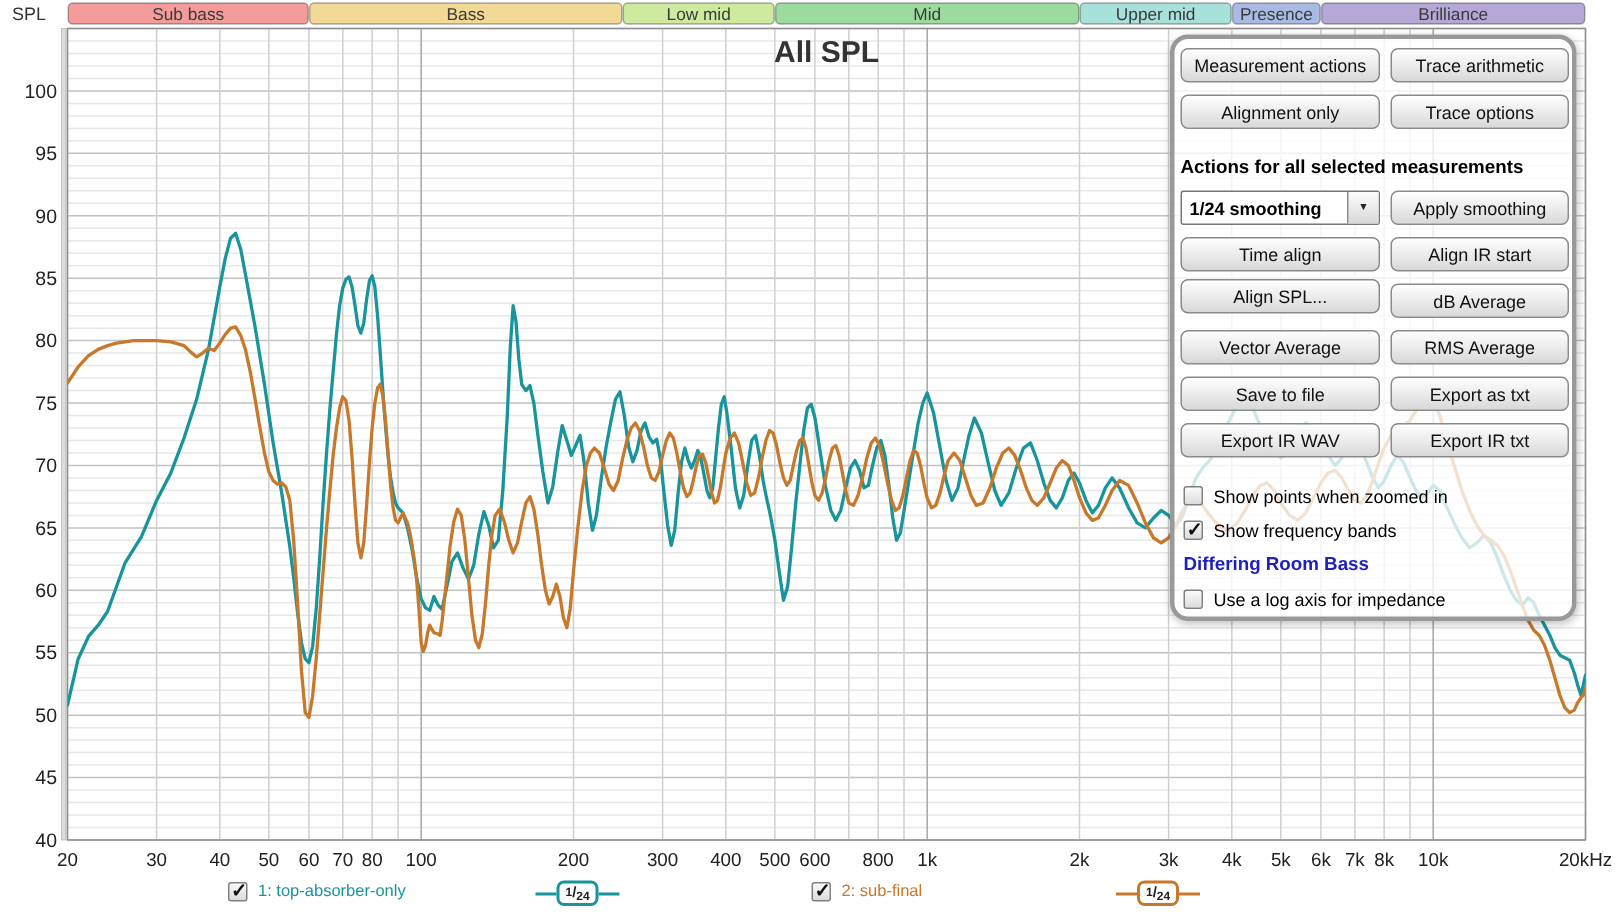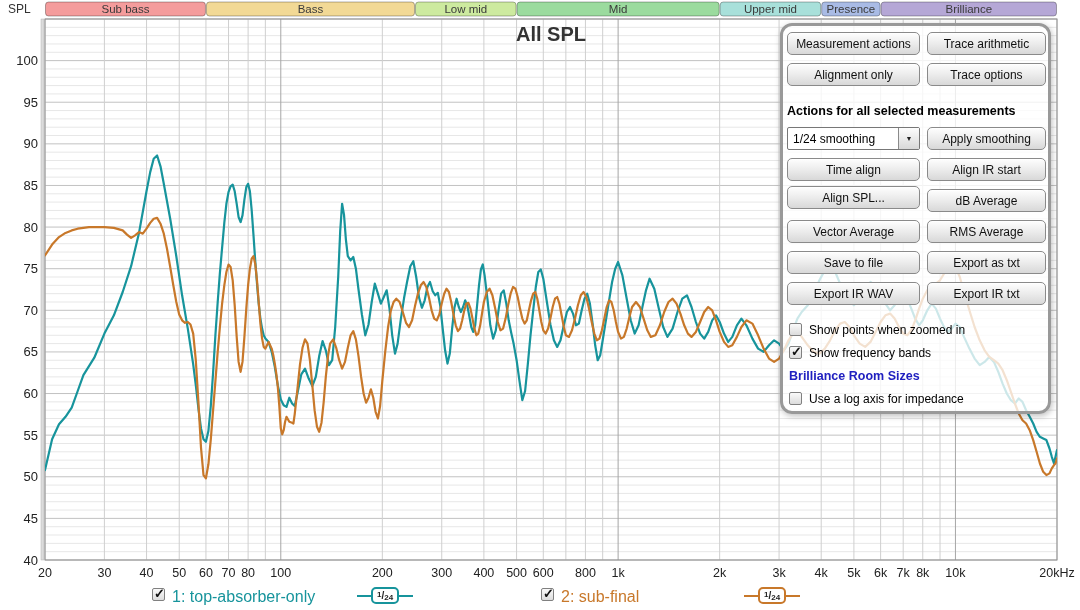--- a/index.html
+++ b/index.html
@@ -9,35 +9,35 @@
   
   #actions-panel{position:absolute;left:780px;top:23px;width:271px;height:391px;
      box-sizing:border-box;border:3px solid #999;border-radius:12px;
      background:rgba(255,255,255,0.78);box-shadow:1px 2px 6px rgba(0,0,0,0.25);z-index:5;}
   .pbtn{position:absolute;height:23px;box-sizing:border-box;border:1px solid #8a8a8a;border-radius:5px;
      background:linear-gradient(#fefefe,#ececec 50%,#d8d8d8);box-shadow:inset 0 1px 0 #fff;
      font-size:12px;color:#111;display:flex;align-items:center;justify-content:center;cursor:default;}
   .col1{left:4px;width:133px;} .col2{left:144px;width:119px;}
   .panel-header{position:absolute;left:4px;top:78px;width:263px;font-size:12.5px;font-weight:bold;color:#000;}
   #smoothing-combo{position:absolute;left:4px;top:101px;width:133px;height:23px;box-sizing:border-box;
-     border:1px solid #777;background:#fff;display:flex;align-items:stretch;border-radius:2px;}
+     border:1px solid #777;background:#fff;display:flex;align-items:stretch;border-radius:2px;font-weight:bold;}
   #smoothing-combo .combo-text{flex:1;font-size:12px;color:#000;display:flex;align-items:center;padding-left:5px;}
   #smoothing-combo .combo-arrow{width:20px;border-left:1px solid #8a8a8a;
      background:linear-gradient(#fdfdfd,#d8d8d8);display:flex;align-items:center;justify-content:center;
      font-size:7px;color:#222;}
-  .cb-row{position:absolute;left:6px;display:flex;height:15px;}
+  .cb-row{position:absolute;left:6px;display:flex;align-items:center;height:15px;}
   .cbox{width:13px;height:13px;box-sizing:border-box;border:1px solid #808080;border-radius:2px;
      background:linear-gradient(#fafafa,#dcdcdc);position:relative;flex:0 0 13px;}
   .cbox .mark{position:absolute;left:1px;top:-3px;font-size:13px;font-weight:bold;color:#111;display:none;}
   .cbox.checked .mark{display:block;}
   .cb-label{margin-left:7px;font-size:12px;color:#000;white-space:nowrap;}
   #room-sizes-link{position:absolute;left:6px;top:343px;font-size:12.5px;font-weight:bold;color:#2020c0;}
   
   #legend{position:absolute;left:0;top:584px;width:1080px;height:26px;}
-  .legend-label{position:absolute;top:4px;font-size:16px;white-space:nowrap;}
+  .legend-label{position:absolute;top:4px;font-size:11px;white-space:nowrap;}
   .legend-value{position:absolute;top:4px;font-size:12.5px;margin-top:48px;}
   .legend-cb{position:absolute;top:4px;}
   .sm-badge{position:absolute;top:3px;width:72px;height:17px;display:flex;align-items:center;}
   .sm-line{height:2px;width:14px;}
   .sm-box{border-width:2px;border-style:solid;border-radius:5px;padding:0 4px;height:13px;
       display:flex;align-items:center;font-size:10px;font-weight:bold;color:#222;background:rgba(255,255,255,0.85);}
   .sm-box sup{font-size:8px;margin-top:-3px;} .sm-box sub{font-size:8px;margin-bottom:-3px;}
 </style>
 </head>
 <body>
@@ -229,21 +229,21 @@
     <div class="cb-row" style="top:297px">
       <div class="cbox"></div>
       <span class="cb-label">Show points when zoomed in</span>
     </div>
     <div class="cb-row" style="top:320px">
       <div class="cbox checked">
           <span class="mark">✓</span>
         </div>
       <span class="cb-label">Show frequency bands</span>
     </div>
-    <div id="room-sizes-link">Brilliance Room Sizes</div>
+    <div id="room-sizes-link">Differing Room Bass</div>
     <div class="cb-row" style="top:366px">
       <div class="cbox"></div>
       <span class="cb-label">Use a log axis for impedance</span>
     </div>
   </div>
 
   <div id="legend">
     <div class="legend-item">
       <div class="cbox legend-cb checked" style="left:152px">
           <span class="mark">✓</span>

